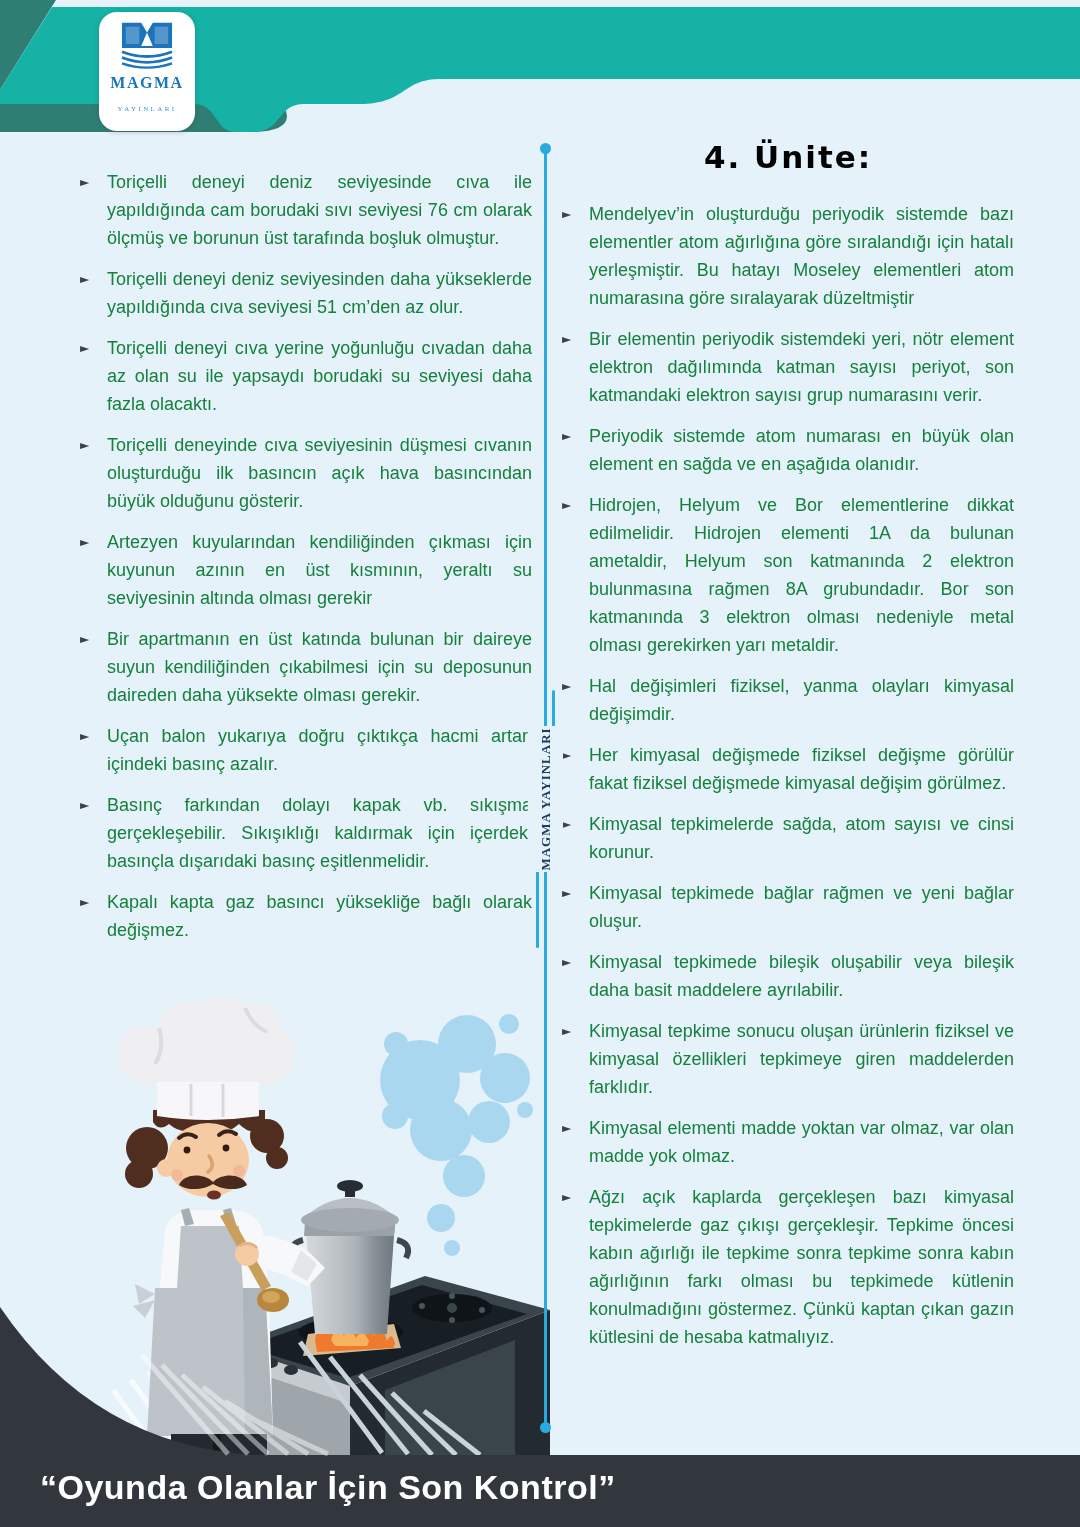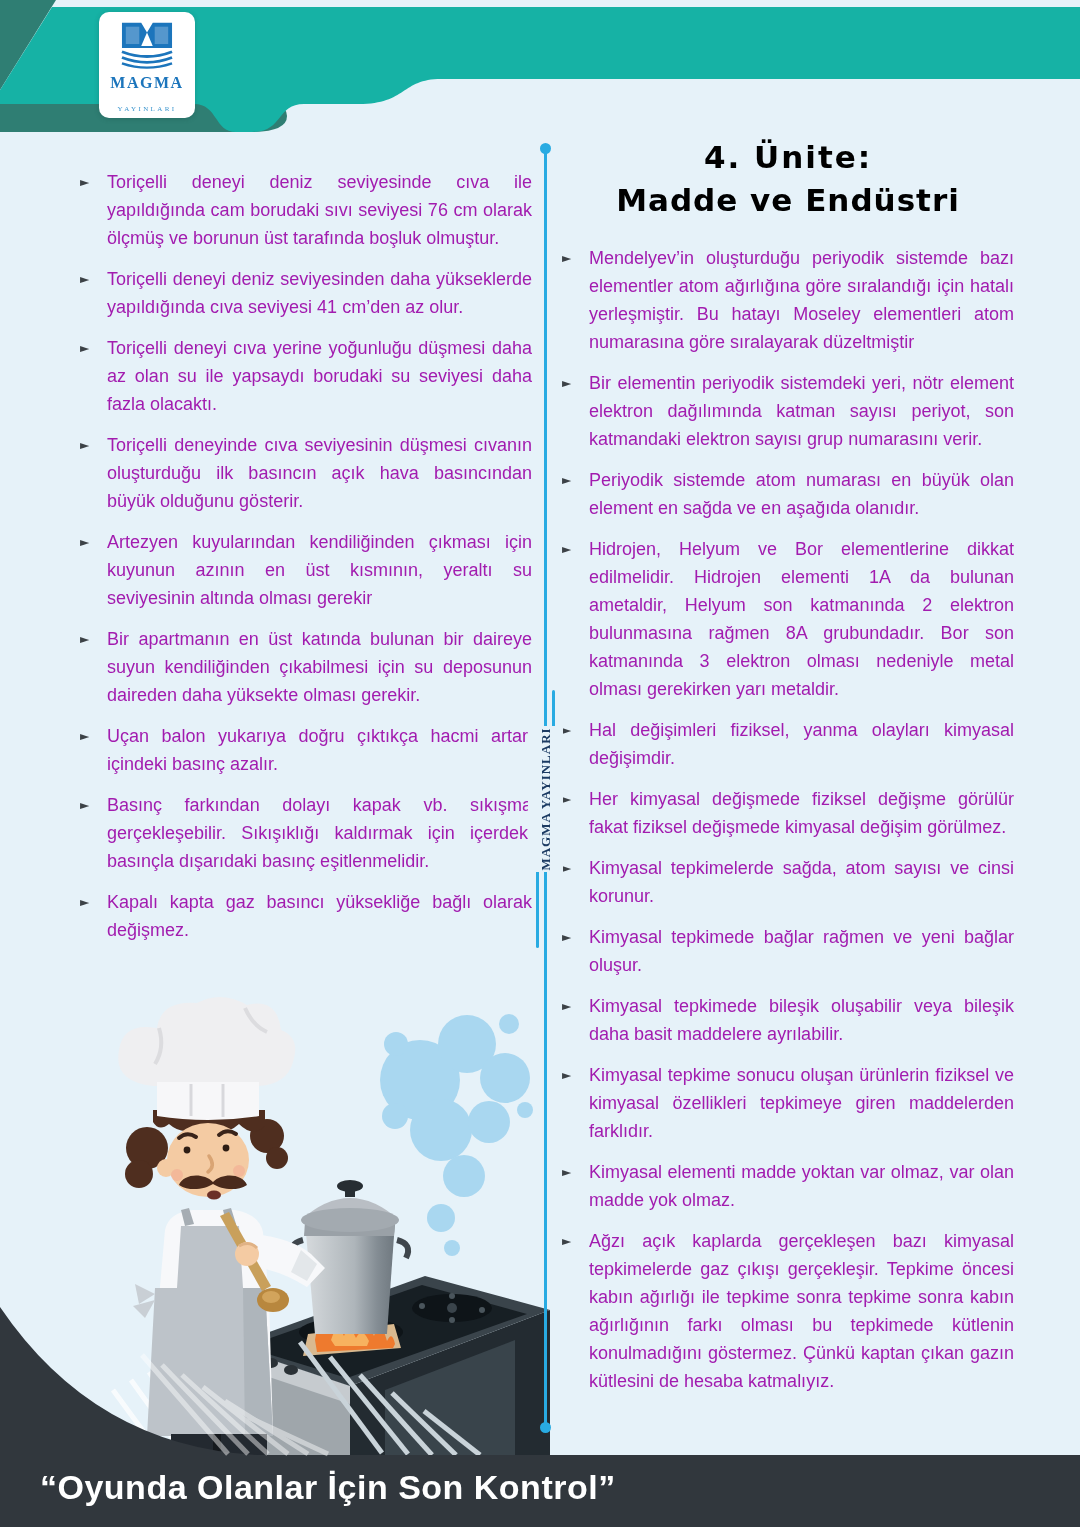--- a/index.html
+++ b/index.html
@@ -5,39 +5,39 @@
   html,body{margin:0;padding:0;}
   body{
     width:1080px;height:1527px;position:relative;overflow:hidden;
     background:#E6F2F9;
     font-family:"Liberation Sans",sans-serif;
     color:#3C4247;
   }
   
   .header-svg{position:absolute;left:0;top:0;}
   .logo-card{
-    position:absolute;left:99px;top:12px;width:96px;height:106px;
-    background:#ffffff;border-radius:10px;
+    position:absolute;left:99px;top:12px;width:96px;height:119px;
+    background:#ffffff;border-radius:18px;
     box-shadow:0 1px 5px rgba(20,60,60,.25);
     display:flex;flex-direction:column;align-items:center;
     box-sizing:border-box;padding-top:7px;z-index:4;
   }
   .logo-name{color:#1C75BC;font-family:"Liberation Serif",serif;font-weight:bold;
     font-size:16px;letter-spacing:1.5px;margin-top:3px;}
   .logo-sub{color:#3E97CF;font-family:"Liberation Serif",serif;
     font-size:7px;letter-spacing:2.4px;margin-top:13px;}
   
   .col{position:absolute;width:452px;}
   .col-left{left:80px;top:168px;}
   .col-right{left:562px;top:136px;}
   ul.bullets{list-style:none;margin:0;padding:0;}
   ul.bullets li{display:flex;margin-bottom:13px;}
   .bullet{flex:0 0 27px;font-size:12px;line-height:28px;color:#3C4247;
     font-family:"DejaVu Sans",sans-serif;}
-  .btext{margin:0;font-size:18px;line-height:28px;text-align:justify;color:#a21caf;}
+  .btext{margin:0;font-size:18px;line-height:28px;text-align:justify;color:#15803d;}
   .unit-title{text-align:center;color:#000000;font-family:"DejaVu Sans",sans-serif;
     font-weight:bold;margin:0 0 22px 0;}
   .unit-title .l1{font-size:31px;line-height:42px;letter-spacing:2px;}
   .unit-title .l2{font-size:31px;line-height:44px;letter-spacing:1px;}
   
   .divider{position:absolute;left:544px;top:148px;width:3px;height:1280px;
     background:#29ABE2;border-radius:2px;z-index:2;}
   .divider::before,.divider::after{content:"";position:absolute;left:-4px;
     width:11px;height:11px;border-radius:50%;background:#29ABE2;}
   .divider::before{top:-5px;}
@@ -82,26 +82,26 @@
 <section class="col col-left">
   <ul class="bullets">
 
       <li>
         <span class="bullet">►</span>
         <p class="btext">Toriçelli deneyi deniz seviyesinde cıva ile yapıldığında cam borudaki sıvı seviyesi 76 cm olarak ölçmüş ve borunun üst tarafında boşluk olmuştur.</p>
       </li>
 
       <li>
         <span class="bullet">►</span>
-        <p class="btext">Toriçelli deneyi deniz seviyesinden daha yükseklerde yapıldığında cıva seviyesi 41 cm’den az olur.</p>
-      </li>
-
-      <li>
-        <span class="bullet">►</span>
-        <p class="btext">Toriçelli deneyi cıva yerine yoğunluğu düşmesi daha az olan su ile yapsaydı borudaki su seviyesi daha fazla olacaktı.</p>
+        <p class="btext">Toriçelli deneyi deniz seviyesinden daha yükseklerde yapıldığında cıva seviyesi 51 cm’den az olur.</p>
+      </li>
+
+      <li>
+        <span class="bullet">►</span>
+        <p class="btext">Toriçelli deneyi cıva yerine yoğunluğu cıvadan daha az olan su ile yapsaydı borudaki su seviyesi daha fazla olacaktı.</p>
       </li>
 
       <li>
         <span class="bullet">►</span>
         <p class="btext">Toriçelli deneyinde cıva seviyesinin düşmesi cıvanın oluşturduğu ilk basıncın açık hava basıncından büyük olduğunu gösterir.</p>
       </li>
 
       <li>
         <span class="bullet">►</span>
         <p class="btext">Artezyen kuyularından kendiliğinden çıkması için kuyunun azının en üst kısmının, yeraltı su seviyesinin altında olması gerekir</p>
@@ -125,21 +125,20 @@
       <li>
         <span class="bullet">►</span>
         <p class="btext">Kapalı kapta gaz basıncı yüksekliğe bağlı olarak değişmez.</p>
       </li>
     </ul>
 </section>
 
 <section class="col col-right">
   <h1 class="unit-title">
     <div class="l1">4. Ünite:</div>
-    <div class="l2">Madde ve Endüstri</div>
   </h1>
   <ul class="bullets">
 
       <li>
         <span class="bullet">►</span>
         <p class="btext">Mendelyev’in oluşturduğu periyodik sistemde bazı elementler atom ağırlığına göre sıralandığı için hatalı yerleşmiştir. Bu hatayı Moseley elementleri atom numarasına göre sıralayarak düzeltmiştir</p>
       </li>
 
       <li>
         <span class="bullet">►</span>

